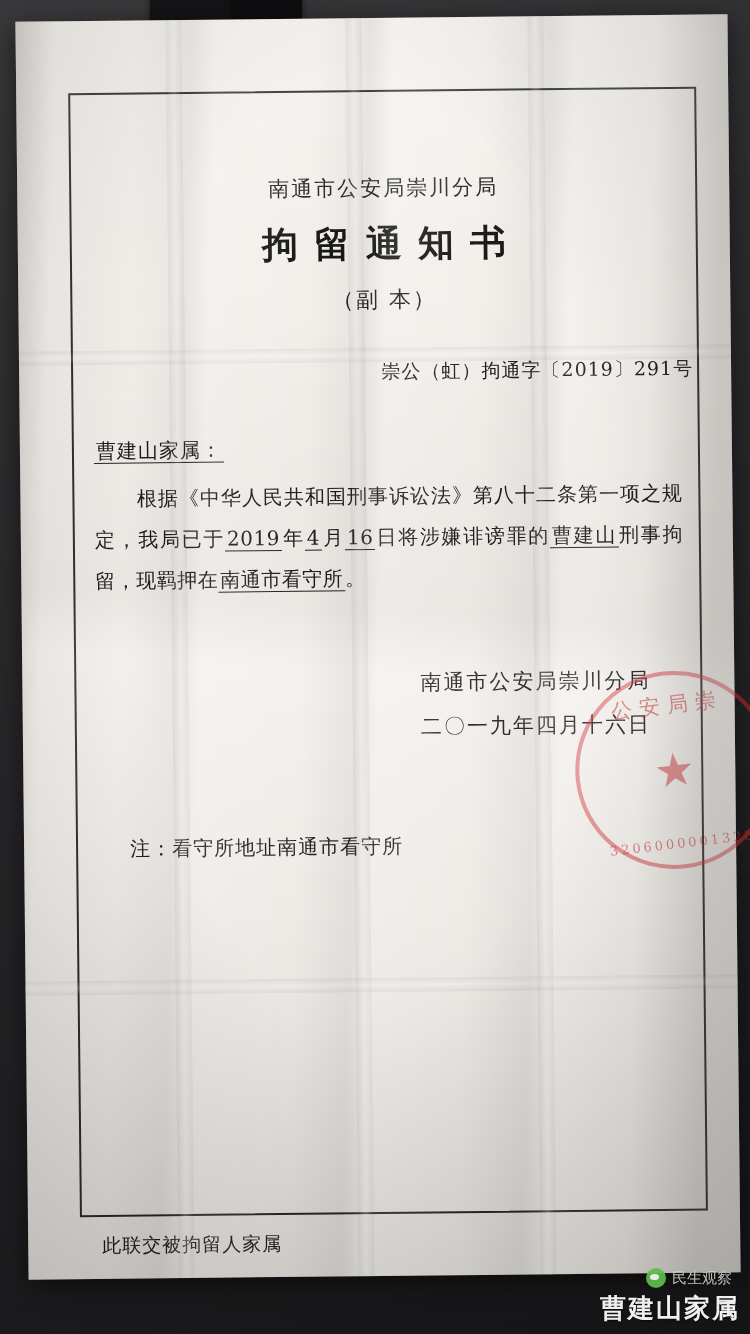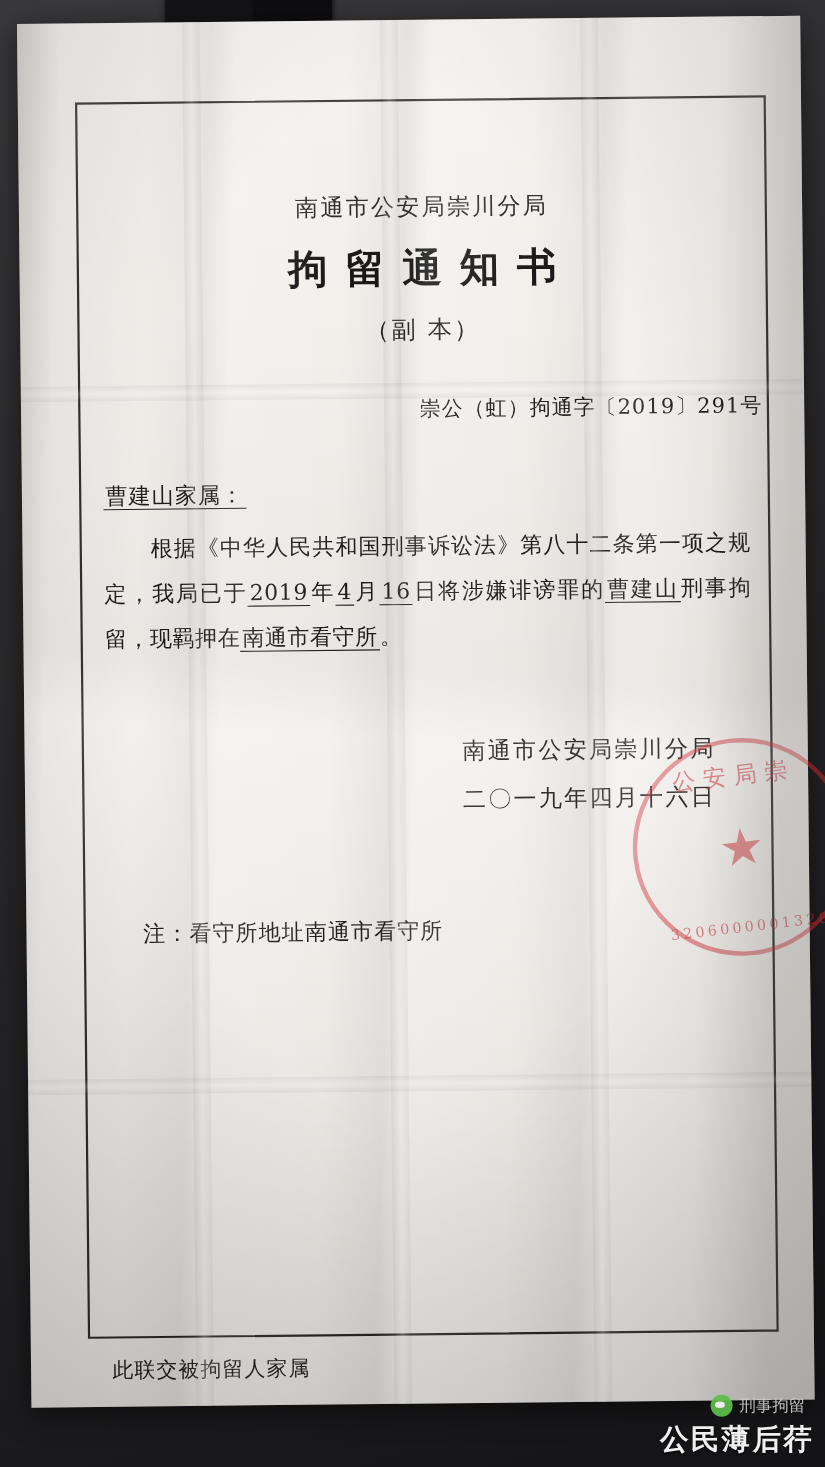--- a/index.html
+++ b/index.html
@@ -336,20 +336,20 @@
     <div class="crease" style="left:512px"></div>
     <div class="crease h" style="top:330px"></div>
     <div class="crease h" style="top:960px"></div>
 
     <div class="shading"></div>
     <div class="vignette"></div>
   </div>
 
   <div class="wm-top">
     <span class="wx-icon"></span>
-    <span>刑事拘留</span>
+    <span>民生观察</span>
   </div>
 
   <div class="wm">
-    <span class="wm-big">公民薄后荇</span>
+    <span class="wm-big">曹建山家属</span>
   </div>
 
 </div>
 
 </body></html>

